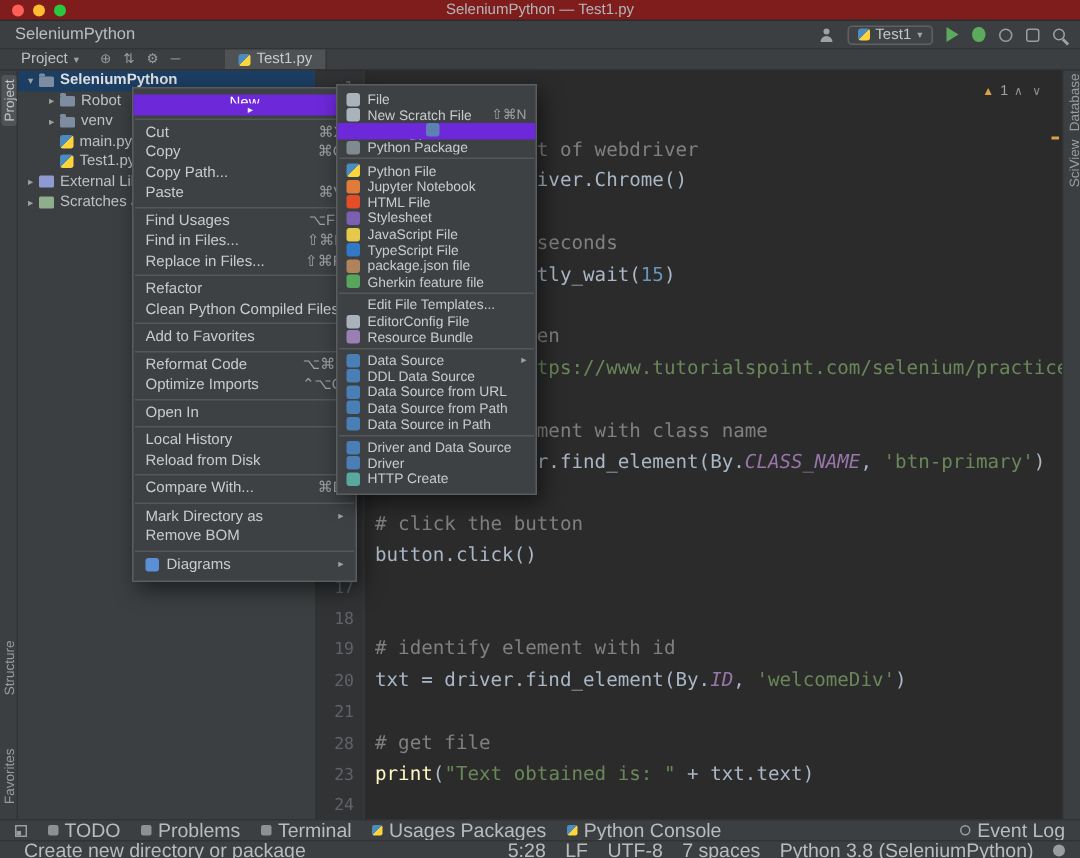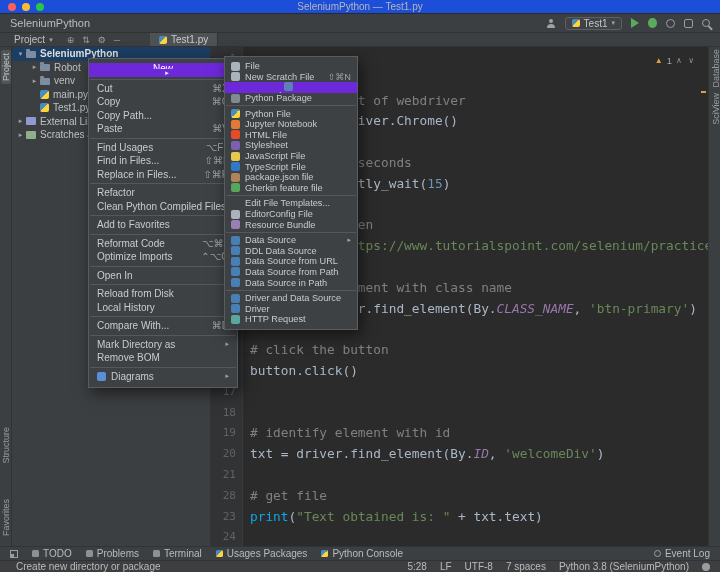--- a/index.html
+++ b/index.html
@@ -1,20 +1,20 @@
 <!DOCTYPE html>
 <html><head>
 <meta charset="utf-8">
 <style>
   html,body{margin:0;padding:0;background:#222;}
   *{box-sizing:border-box;}
   .window{position:relative;width:720px;height:572px;background:#2b2b2b;overflow:hidden;
     font-family:"Liberation Sans","DejaVu Sans",sans-serif;color:#bdc0c2;}
   
-  .titlebar{position:absolute;top:0;left:0;right:0;height:14px;background:#1d4ed8;
+  .titlebar{position:absolute;top:0;left:0;right:0;height:14px;background:#7f1d1d;
     border-bottom:1px solid #2a2a2b;display:flex;align-items:center;justify-content:center;}
   .lights{position:absolute;left:8px;top:3px;display:flex;gap:6px;}
   .tl{width:8px;height:8px;border-radius:50%;display:inline-block;}
   .tl.red{background:#ff5f57;} .tl.yel{background:#febc2e;} .tl.grn{background:#28c840;}
   .wtitle{font-size:10px;color:#b4b6b8;}
   
   .toolbar{position:absolute;top:14px;left:0;right:0;height:19px;background:#3c3f41;
     border-bottom:1px solid #323334;display:flex;align-items:center;padding:0 10px;}
   .proj{font-size:11px;color:#bbbdbf;}
   .tb-right{margin-left:auto;display:flex;align-items:center;gap:9px;}
@@ -65,21 +65,21 @@
   .tic-lib{background:#8f9bd0;height:8px;border-radius:1px;}
   .tic-scratch{background:#8fae8b;height:8px;border-radius:1px;}
   
   .editor{flex:1 1 auto;position:relative;background:#2b2b2b;overflow:hidden;}
   .gutterbg{position:absolute;top:0;bottom:0;left:0;width:32px;background:#313335;border-right:1px solid #37393b;}
   #code-lines{position:relative;padding-top:2px;}
   .cl{display:flex;height:20.8px;line-height:20.8px;font-family:"DejaVu Sans Mono",monospace;font-size:12.8px;}
   .ln{flex:0 0 32px;text-align:right;padding-right:7px;color:#606366;font-size:11px;}
   .codetxt{padding-left:7px;white-space:pre;color:#a9b7c6;}
   .st-c{color:#808080;} .st-s{color:#6a8759;} .st-n{color:#6897bb;}
-  .st-b{color:#0ea5e9;} .st-C{color:#9876aa;font-style:italic;} .st-p{color:#a9b7c6;}
+  .st-b{color:#fef9c3;} .st-C{color:#9876aa;font-style:italic;} .st-p{color:#a9b7c6;}
   .inspect{position:absolute;top:8px;right:12px;display:flex;align-items:center;gap:4px;}
   .w-ic{color:#d9a343;font-size:8px;}
   .w-count{color:#a0a3a5;font-size:9.5px;}
   .w-chev{color:#8e9193;font-size:8px;letter-spacing:2px;}
   .stripemark{position:absolute;top:44px;right:2px;width:5px;height:2px;background:#d9a343;}
   
   .menu{position:absolute;background:#3e4143;border:1px solid #5a5d5f;padding:4px 0;
     box-shadow:3px 5px 14px rgba(0,0,0,.55);}
   #context-menu{left:88px;top:58px;width:150px;z-index:40;}
   #new-submenu{left:224px;top:56px;width:134px;z-index:50;}
@@ -99,27 +99,27 @@
   .ic-python{background:linear-gradient(135deg,#4b8bbe 50%,#ffd43b 50%);}
   .ic-jupyter{background:#e07b39;} .ic-html{background:#e44d26;} .ic-css{background:#7c5fb0;}
   .ic-js{background:#e6c84c;} .ic-ts{background:#3178c6;} .ic-json{background:#b0835a;}
   .ic-gherkin{background:#58a55c;} .ic-bundle{background:#9a7fb5;}
   .ic-db,.ic-driver{background:#4a7fb5;} .ic-http{background:#5aa7a0;} .ic-diagram{background:#5a8fd6;}
   
   .toolsbar{position:absolute;top:546px;left:0;right:0;height:14px;background:#3c3f41;
     border-top:1px solid #323334;display:flex;align-items:center;gap:14px;padding:0 10px;}
   .switcher{width:8px;height:8px;border:1px solid #9a9da0;position:relative;}
   .switcher::after{content:"";position:absolute;left:0;bottom:0;width:3px;height:3px;background:#9a9da0;}
-  .tool{display:flex;align-items:center;gap:4px;font-size:10px;color:#b9bcbe;}
+  .tool{display:flex;align-items:center;gap:4px;font-size:13px;color:#b9bcbe;}
   .tool.evlog{margin-left:auto;}
   .bic{display:inline-block;width:7px;height:7px;border-radius:1.5px;background:#8e9194;}
   .bic.py{background:linear-gradient(135deg,#4b8bbe 50%,#ffd43b 50%);}
   .bic.circ{background:transparent;border:1px solid #9a9da0;border-radius:50%;}
   .statusbar{position:absolute;top:560px;left:0;right:0;height:12px;background:#3c3f41;
-    border-top:1px solid #323334;display:flex;align-items:center;padding:0 10px 0 16px;font-size:10px;color:#b9bcbe;}
+    border-top:1px solid #323334;display:flex;align-items:center;padding:0 10px 0 16px;font-size:13px;color:#b9bcbe;}
   .st-right{margin-left:auto;display:flex;align-items:center;gap:13px;}
   .hector{display:inline-block;width:8px;height:8px;border-radius:50%;background:#9a9da0;}
 </style>
 </head>
 <body>
 
 <div class="window">
 
   <div class="titlebar">
     <div class="lights">
@@ -422,25 +422,25 @@
         <span class="lab">Optimize Imports</span>
         <span class="sc">⌃⌥O</span>
       </div>
       <div class="msep"></div>
       <div class="mi">
         <span class="lab">Open In</span>
         <span class="arr">▸</span>
       </div>
       <div class="msep"></div>
       <div class="mi">
+        <span class="lab">Local History</span>
+        <span class="arr">▸</span>
+      </div>
+      <div class="mi">
         <span class="lab">Reload from Disk</span>
-      </div>
-      <div class="mi">
-        <span class="lab">Local History</span>
-        <span class="arr">▸</span>
       </div>
       <div class="msep"></div>
       <div class="mi">
         <span class="lab">Compare With...</span>
         <span class="sc">⌘D</span>
       </div>
       <div class="msep"></div>
       <div class="mi">
         <span class="lab">Mark Directory as</span>
         <span class="arr">▸</span>
@@ -545,17 +545,17 @@
       <div class="smi">
         <span class="mic ic-driver"></span>
         <span class="lab">Driver and Data Source</span>
       </div>
       <div class="smi">
         <span class="mic ic-driver"></span>
         <span class="lab">Driver</span>
       </div>
       <div class="smi">
         <span class="mic ic-http"></span>
-        <span class="lab">HTTP Request</span>
+        <span class="lab">HTTP Create</span>
       </div>
     </div>
 
 </div>
 
 </body></html>

